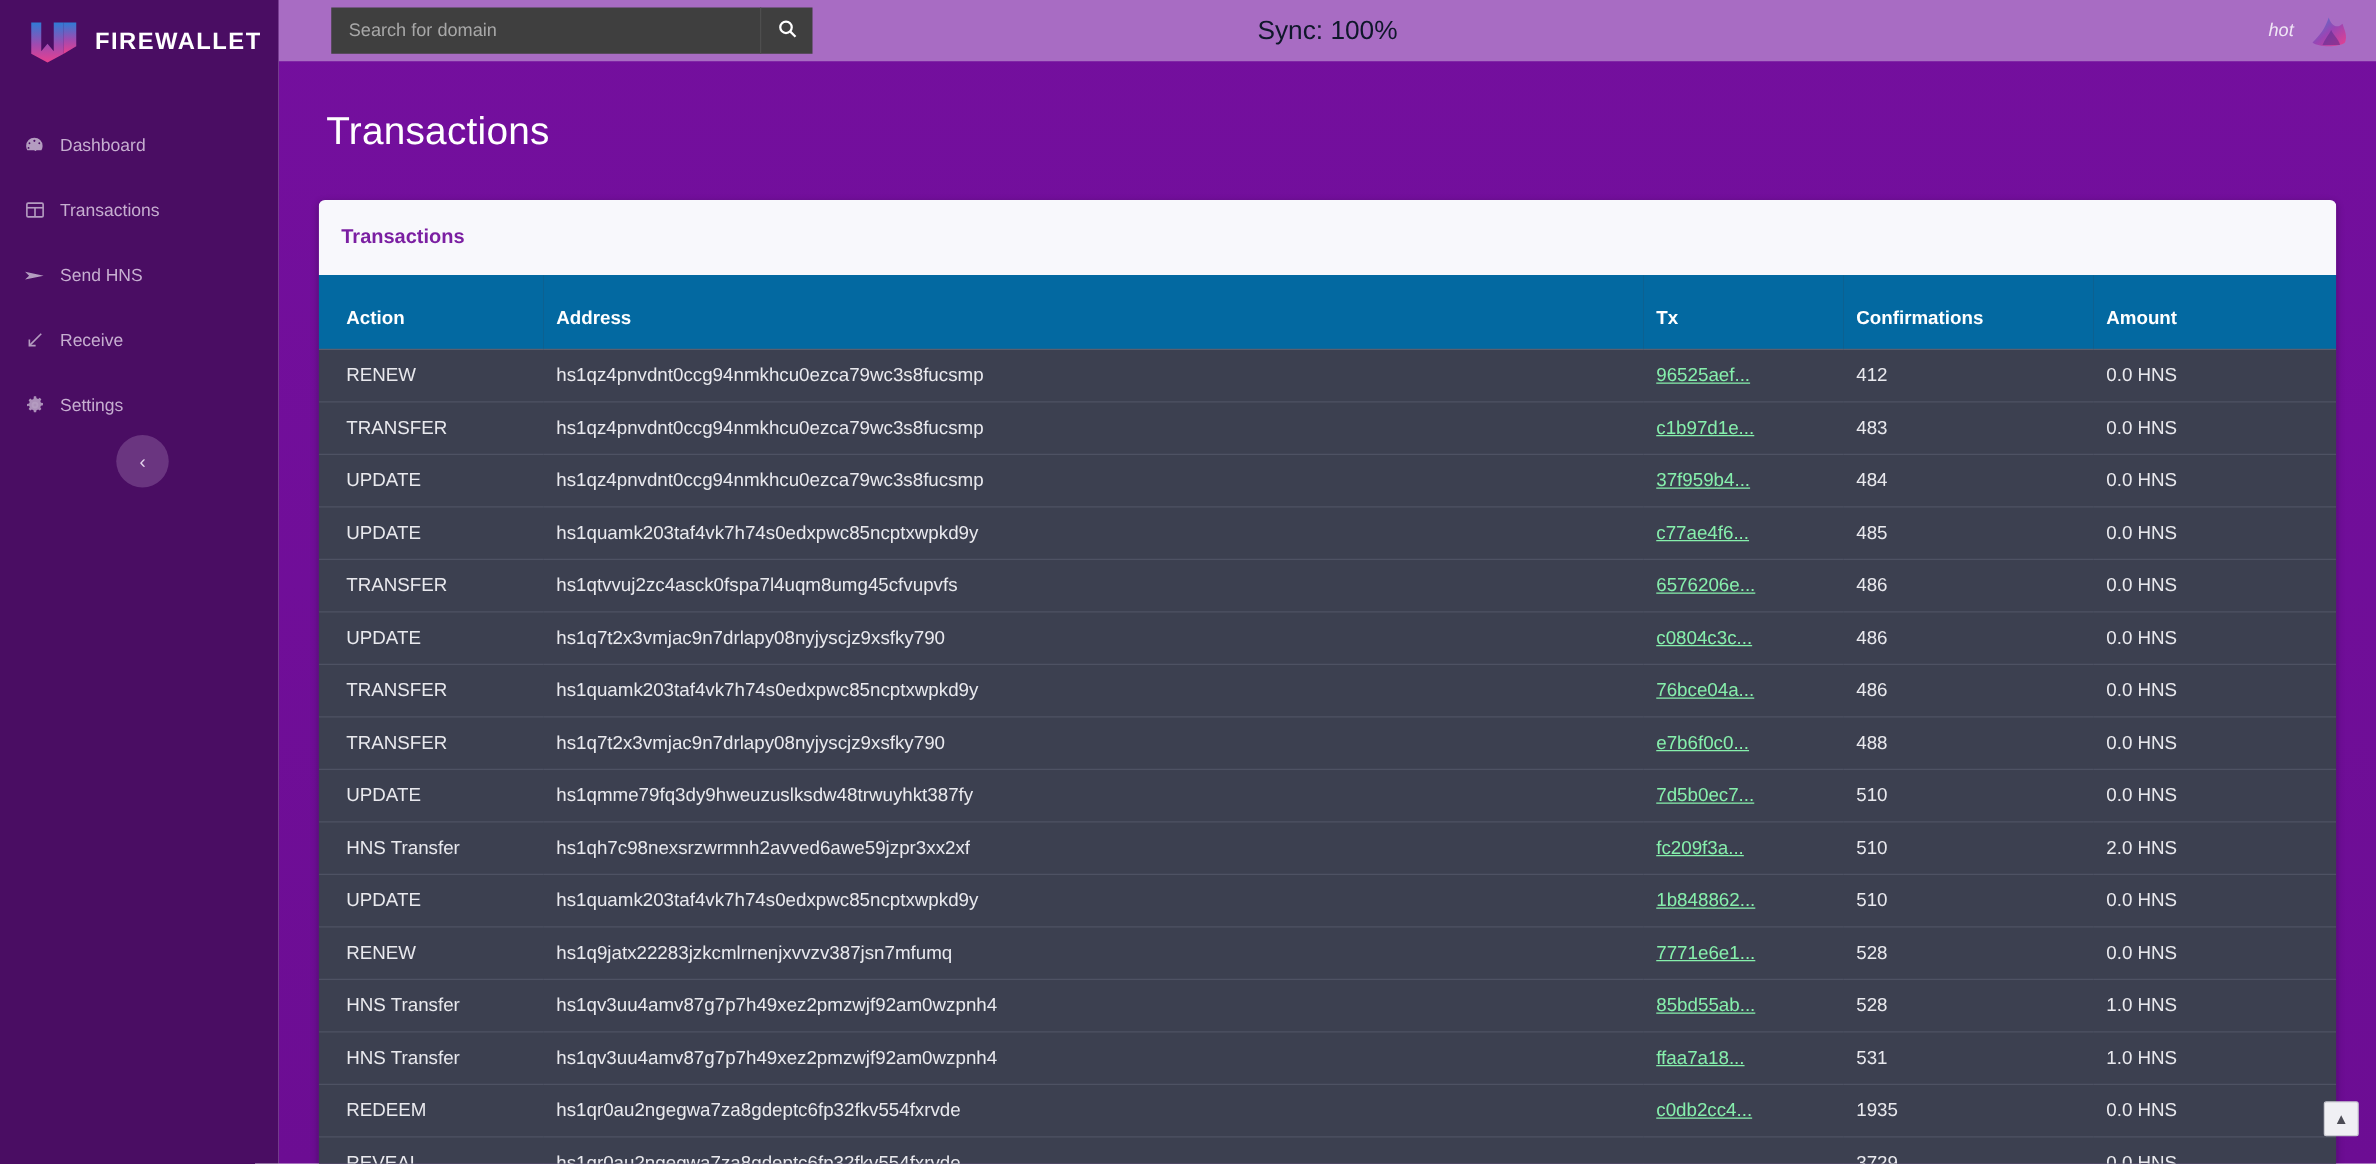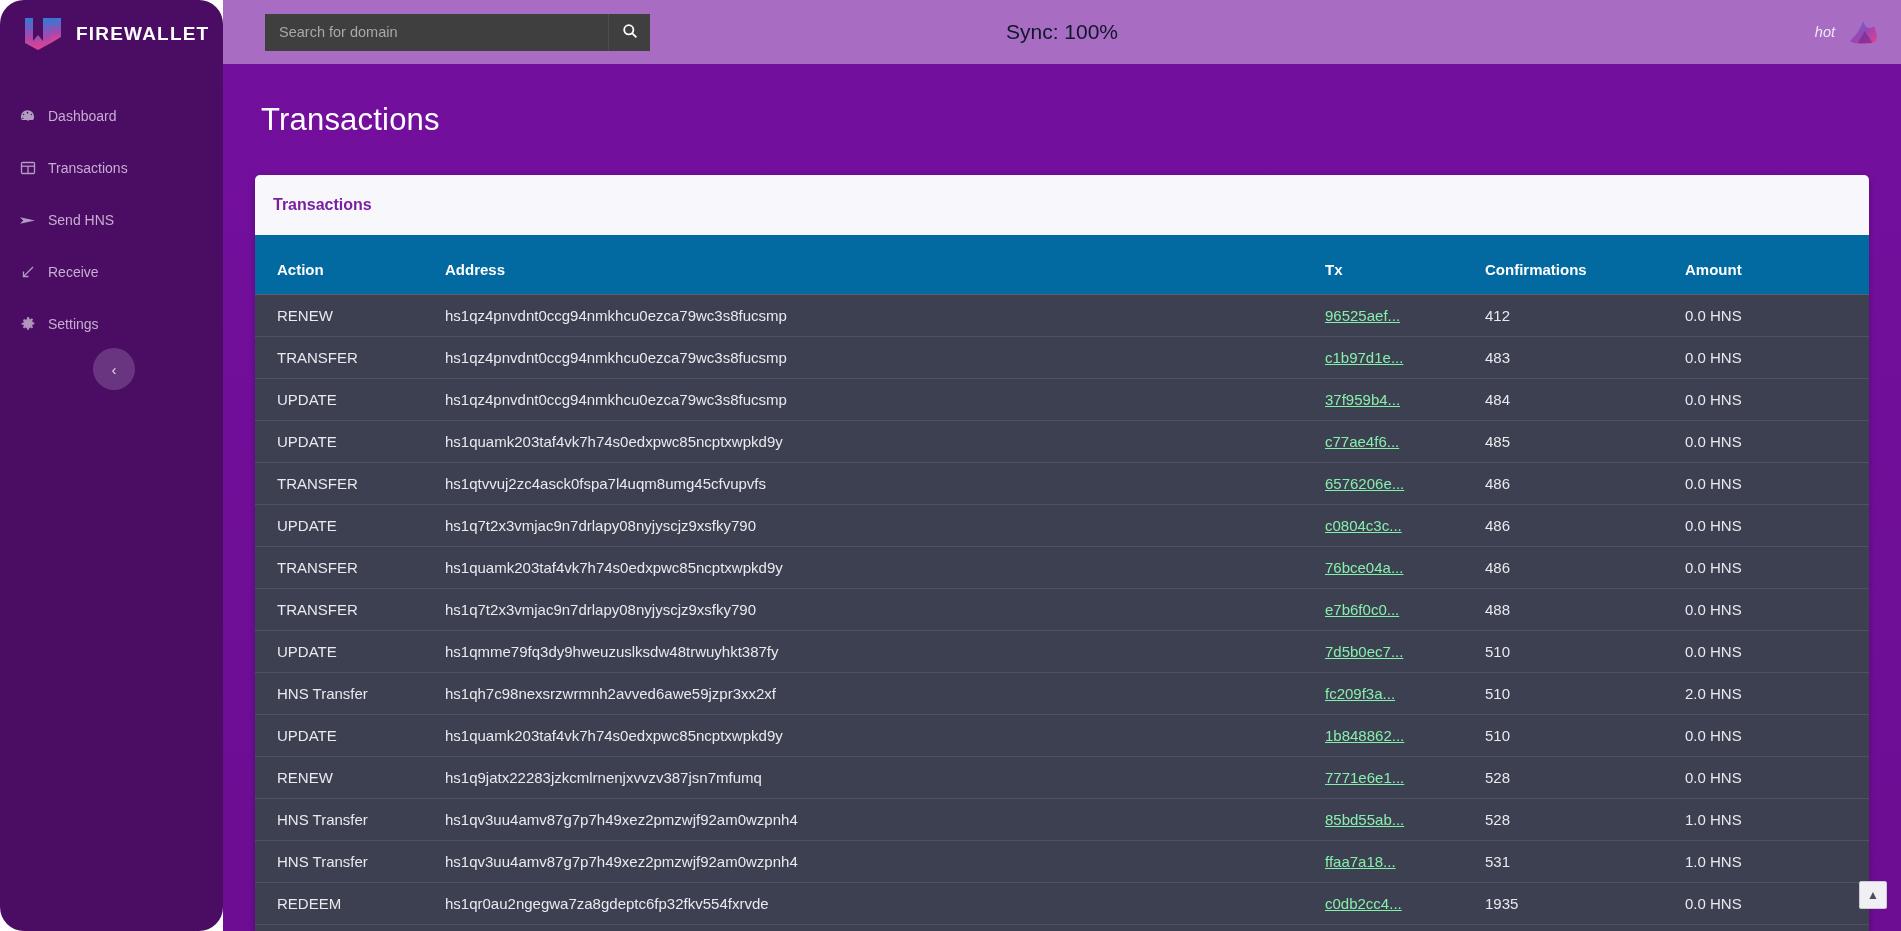--- a/index.html
+++ b/index.html
@@ -9,21 +9,20 @@
     background: #ffffff;
     overflow: hidden;
   }
   .app { display: flex; width: 1901px; height: 931px; position: relative; }
 
   
   .sidebar {
     width: 223px; min-width: 223px; height: 931px;
     background: #4a0d63;
     position: relative;
-    border-radius: 24px;
   }
   .brand {
     height: 68px; display: flex; align-items: center; gap: 14px;
     padding-left: 24px;
   }
   .brand-logo { width: 38px; height: 34px; }
   .brand-text {
     color: #ffffff; font-size: 19px; font-weight: bold; letter-spacing: 1.2px;
   }
   .nav { padding-top: 22px; }
@@ -47,21 +46,21 @@
   }
 
   
   .main {
     flex: 1; height: 931px;
     background: #6a0f91;
     background: linear-gradient(180deg,#740f9e 0%, #6c0d93 100%);
     position: relative; overflow: hidden;
   }
   .topbar {
-    height: 64px; background: #a86cc3;
+    height: 49px; background: #a86cc3;
     display: flex; align-items: center; position: relative;
   }
   .search-wrap { display: flex; margin-left: 42px; }
   .search-input {
     width: 343px; height: 37px;
     background: #3f3f3f; border: none; outline: none;
     color: #e8e8e8; font-size: 14.5px;
     padding: 0 14px; font-family: "Liberation Sans", sans-serif;
   }
   .search-input::placeholder { color: #a8a8a8; }

